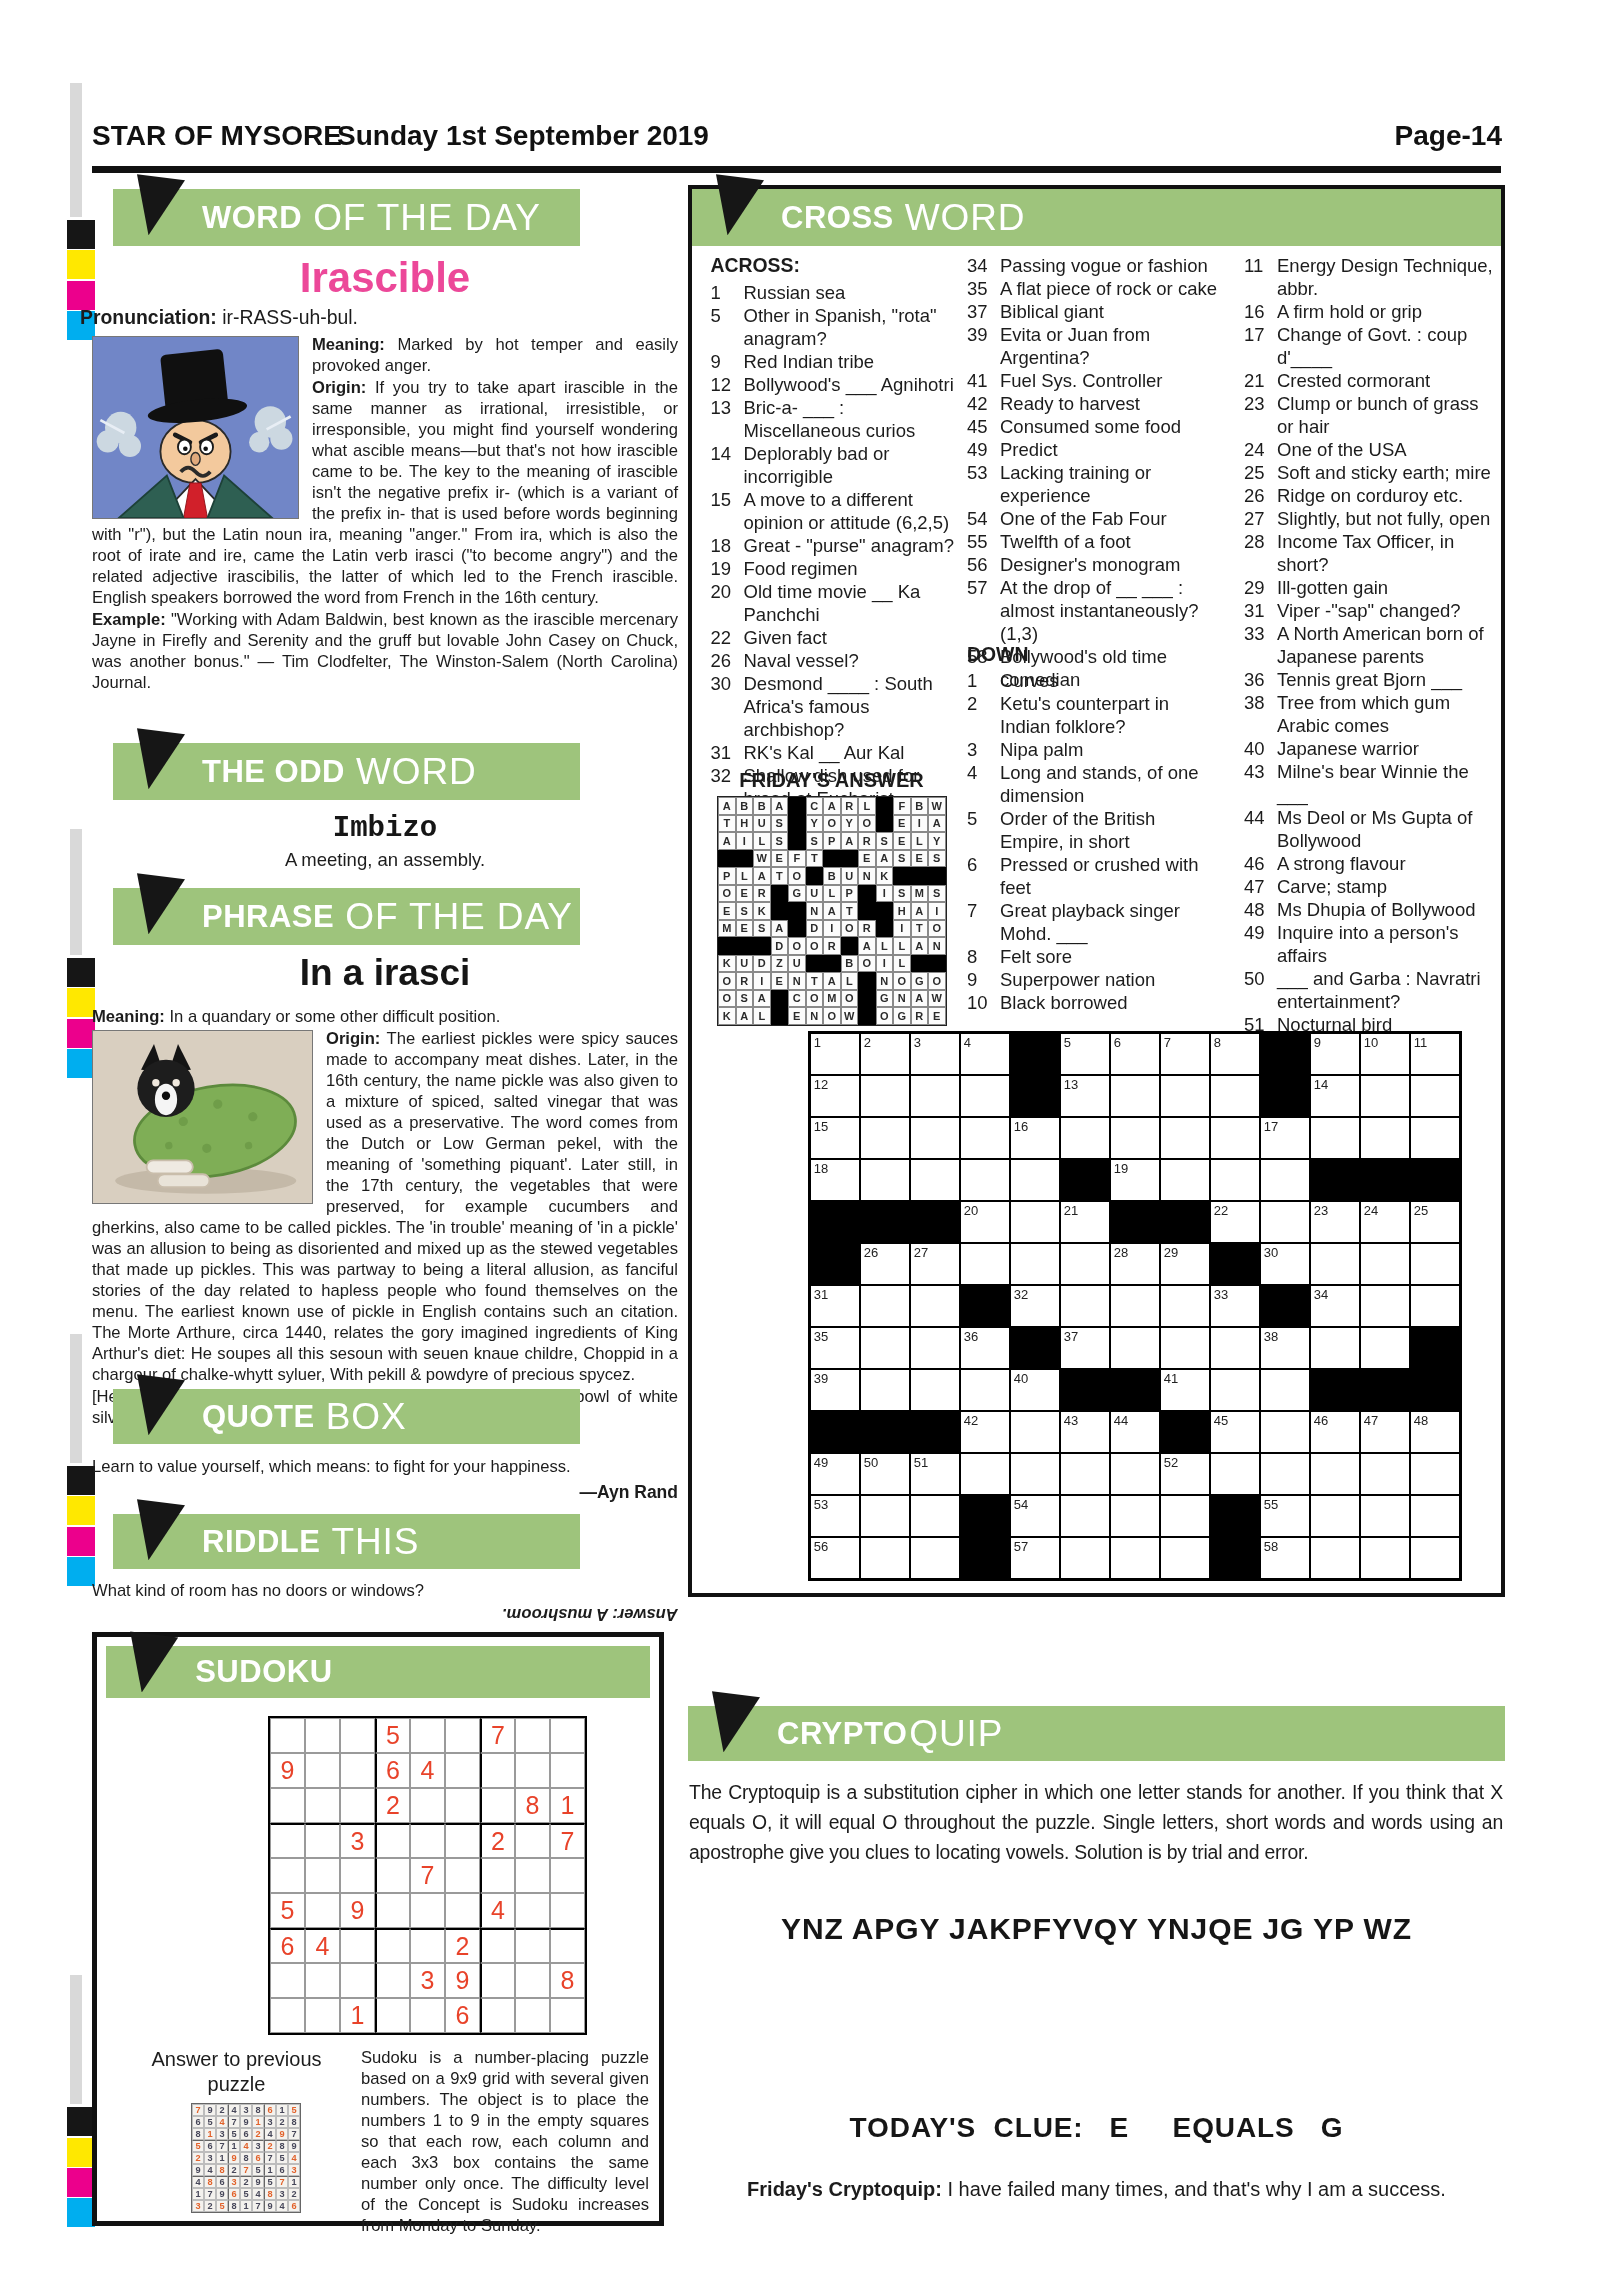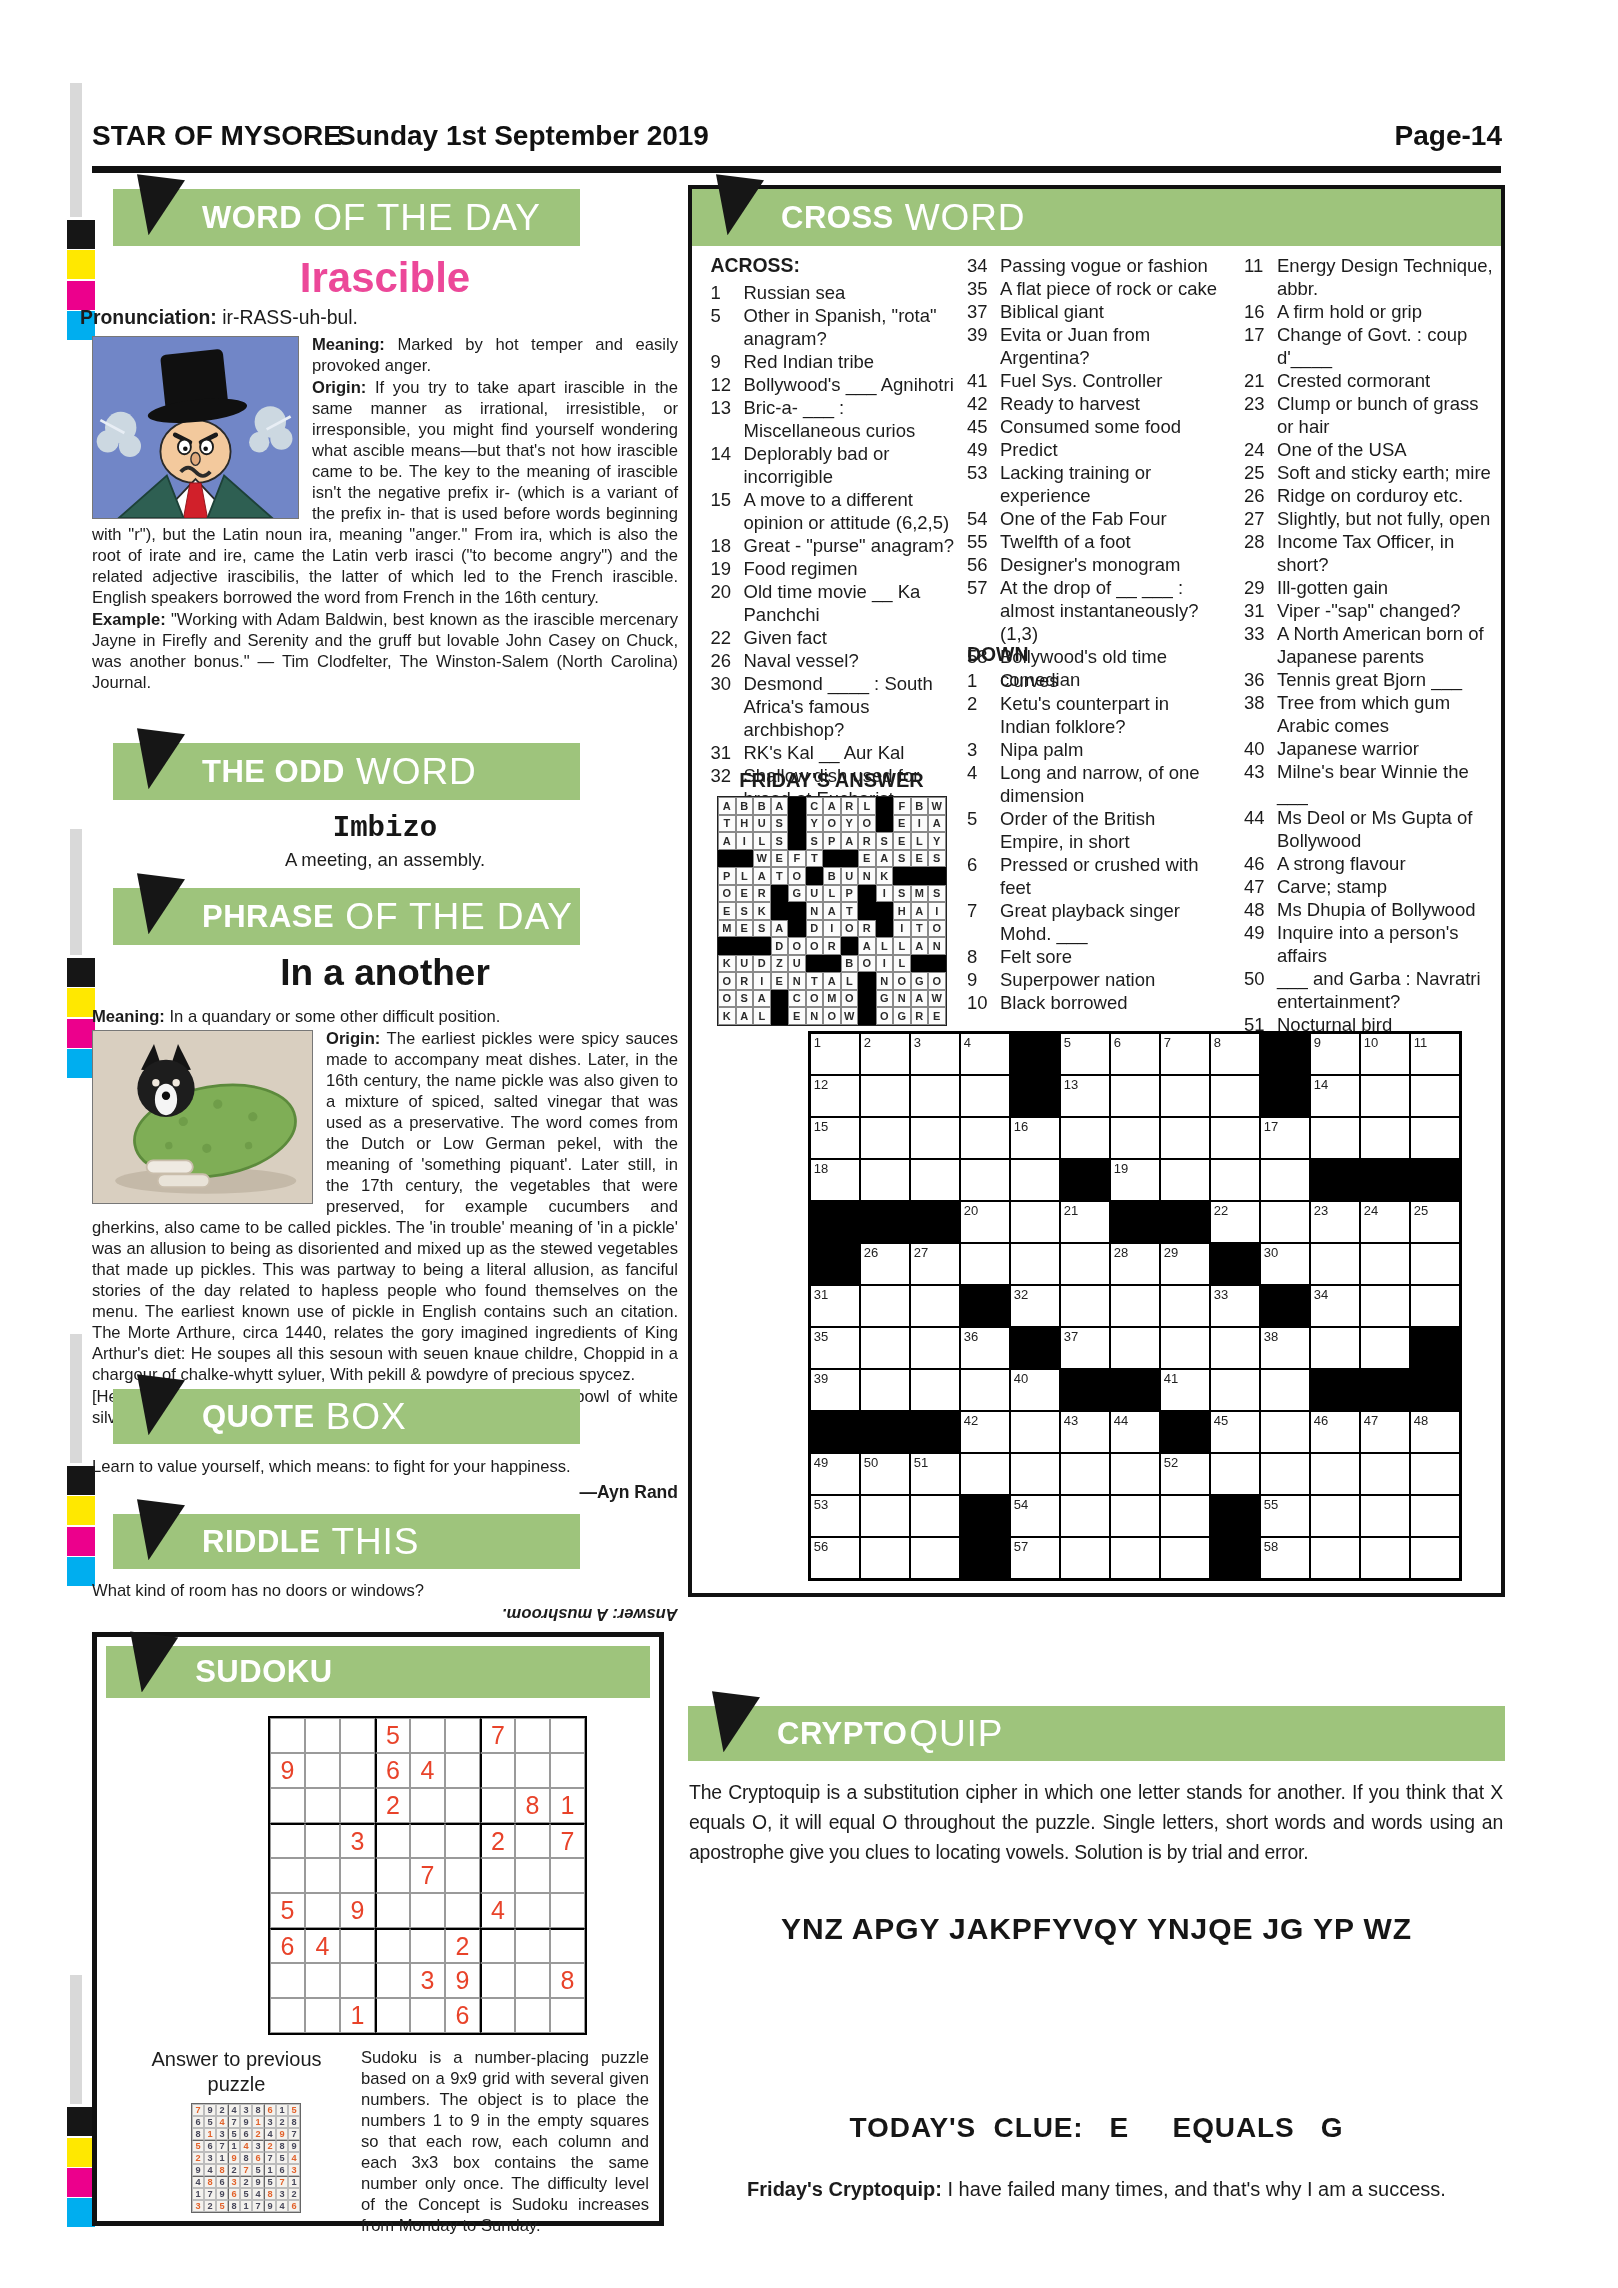--- a/index.html
+++ b/index.html
@@ -146,21 +146,21 @@
     <span class="bl">WORD</span>
   </div>
   <div class="abs midword center" style="left:92px;top:812px;width:586px;">Imbizo</div>
   <div class="abs center" style="left:92px;top:849px;width:586px;font-size:18.5px;">A meeting, an assembly.</div>
 
   <div class="band" style="left:113px;top:888px;width:467px;height:57px;">
     <div class="flag"></div>
     <span class="bb">PHRASE</span>
     <span class="bl">OF THE DAY</span>
   </div>
-  <div class="abs center" style="left:92px;top:952px;width:586px;font-size:37px;font-weight:bold;color:#161616;">In a another</div>
+  <div class="abs center" style="left:92px;top:952px;width:586px;font-size:37px;font-weight:bold;color:#161616;">In a irasci</div>
   <div class="abs body" style="left:92px;top:1006px;width:586px;">
     <p><b>Meaning:</b><span> In a quandary or some other difficult position.</span></p>
     <svg class="floatimg" width="219" height="172" viewBox="0 0 237 186">
       <rect width="237" height="186" fill="#d9cfc0"></rect>
       <ellipse cx="122" cy="162" rx="98" ry="14" fill="#c4b9a8"></ellipse>
       <g transform="rotate(-10 132 108)">
         <ellipse cx="132" cy="108" rx="88" ry="48" fill="#7fae56" stroke="#5c8a3c" stroke-width="3"></ellipse>
         <circle cx="100" cy="92" r="5" fill="#6f9d49"></circle>
           <circle cx="140" cy="80" r="5" fill="#6f9d49"></circle>
         <circle cx="175" cy="100" r="5" fill="#6f9d49"></circle>
@@ -511,21 +511,21 @@
         <div class="clue">
           <span class="cn">2</span>
           <span class="ct">Ketu's counterpart in Indian folklore?</span>
         </div>
         <div class="clue">
           <span class="cn">3</span>
           <span class="ct">Nipa palm</span>
         </div>
         <div class="clue">
           <span class="cn">4</span>
-          <span class="ct">Long and narrow, of one dimension</span>
+          <span class="ct">Long and stands, of one dimension</span>
         </div>
         <div class="clue">
           <span class="cn">5</span>
           <span class="ct">Order of the British Empire, in short</span>
         </div>
         <div class="clue">
           <span class="cn">6</span>
           <span class="ct">Pressed or crushed with feet</span>
         </div>
         <div class="clue">

